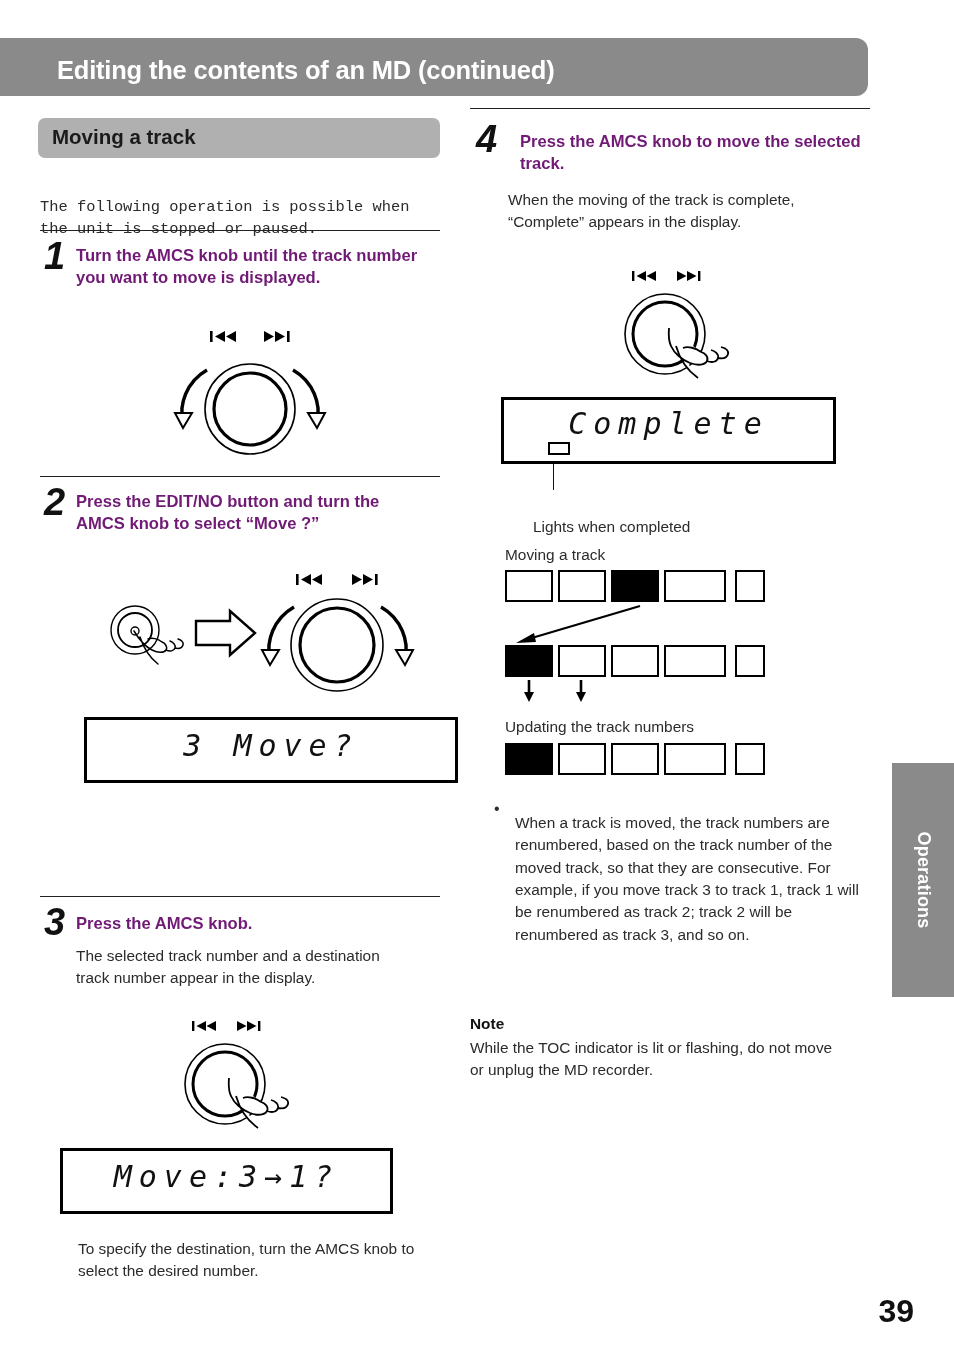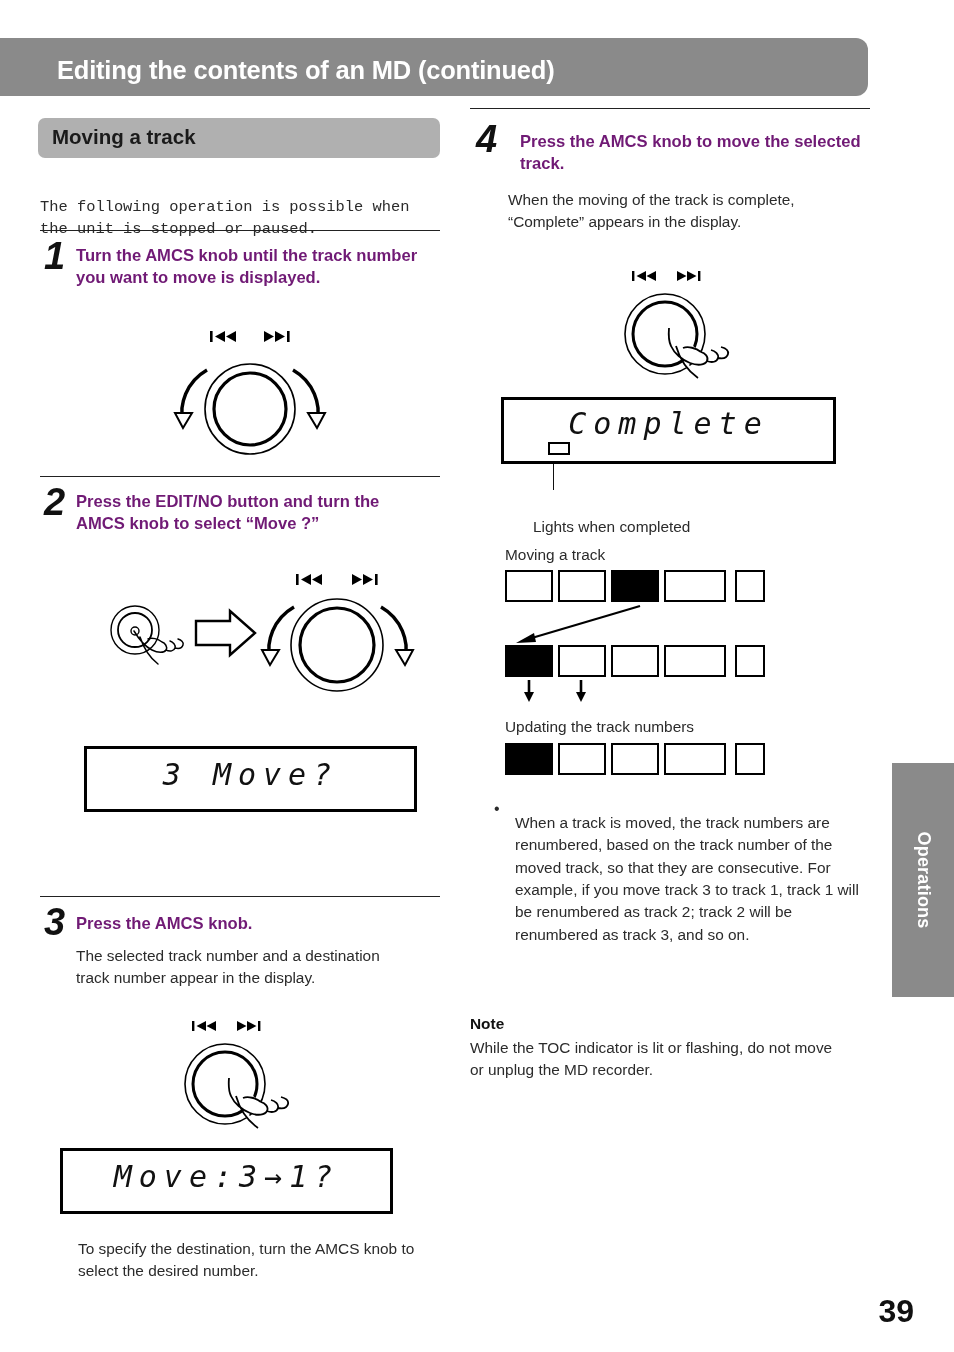--- a/index.html
+++ b/index.html
@@ -251,21 +251,21 @@
 
     <circle cx="237" cy="80" r="46" fill="none" stroke="#000" stroke-width="1.6"></circle>
     <circle cx="237" cy="80" r="37" fill="none" stroke="#000" stroke-width="3.2"></circle>
     <path d="M194,42 C173,54 166,77 170,93" fill="none" stroke="#000" stroke-width="3.4"></path>
     <polygon points="170,100 162,85 179,85" fill="#fff" stroke="#000" stroke-width="2"></polygon>
     <path d="M281,42 C302,54 309,77 305,93" fill="none" stroke="#000" stroke-width="3.4"></path>
     <polygon points="305,100 296,85 313,85" fill="#fff" stroke="#000" stroke-width="2"></polygon>
   </svg>
 </div>
 
-<div class="lcd" style="left:84px;top:746px;width:333px;height:66px;">
+<div class="lcd" style="left:84px;top:717px;width:374px;height:66px;">
   <div class="lcd-text" style="top:8px;">3 Move?</div>
 </div>
 
 <div style="position:absolute;left:40px;top:810px;width:400px;">
 </div>
 
 <div class="rule" style="left:40px;top:896px;width:400px;"></div>
 
 <div class="step-num" style="left:44px;top:903px;">3</div>
 <div class="bold-lead" style="position:absolute;left:76px;top:913px;width:350px;">Press the AMCS knob.</div>

